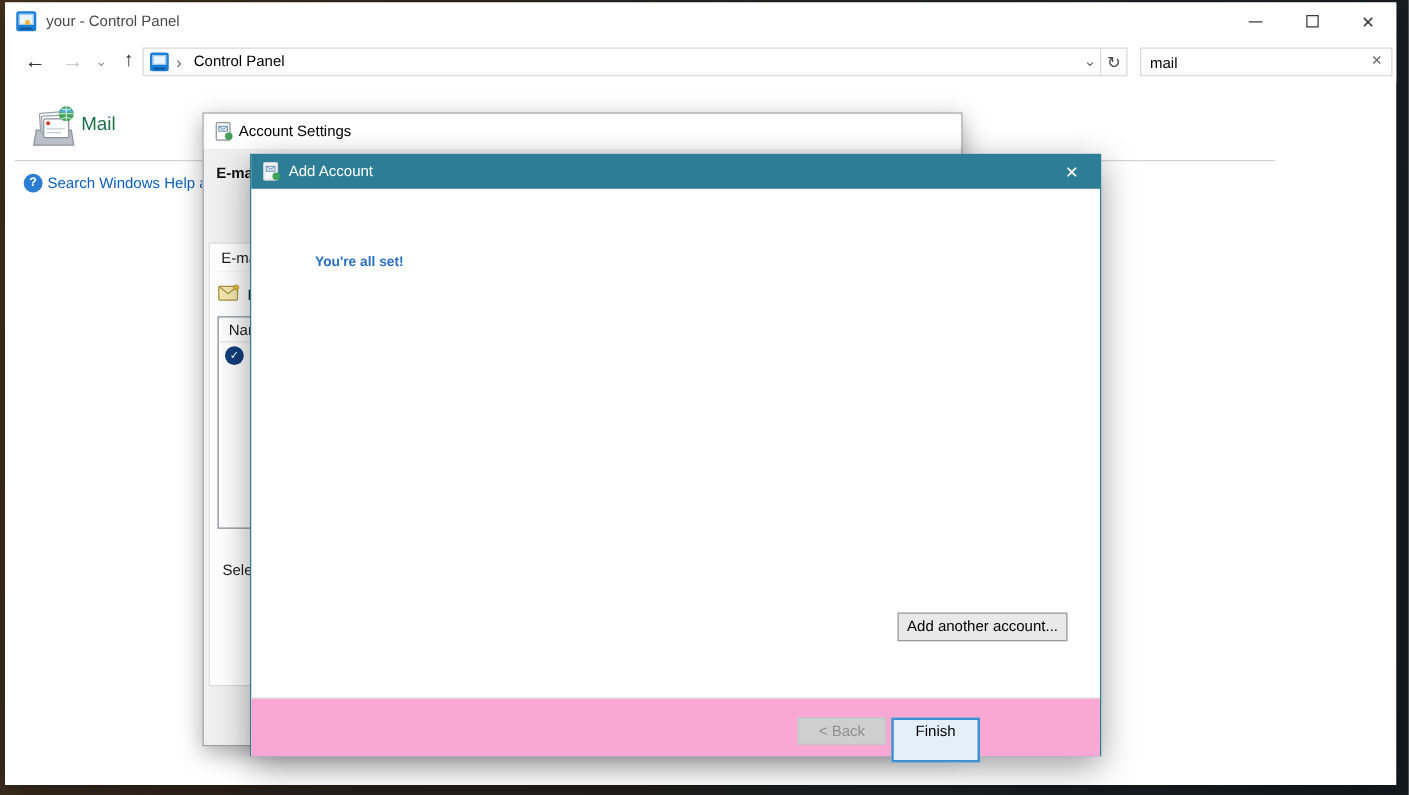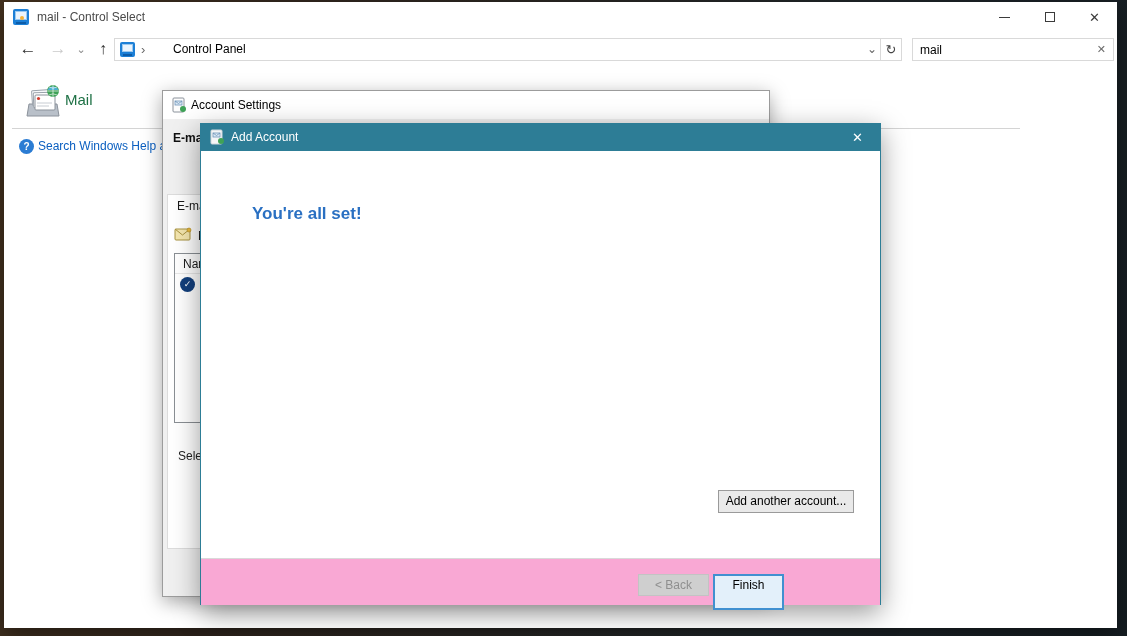--- a/index.html
+++ b/index.html
@@ -30,21 +30,21 @@
   .nav-glyph { position:absolute; top:0; height:34px; display:flex; align-items:center; justify-content:center; }
   .back { left:10px; width:28px; font-size:17px; color:#333; }
   .fwd { left:40px; width:28px; font-size:17px; color:#c9c9c9; }
   .navchev { left:68px; width:18px; font-size:11px; color:#8a8a8a; }
   .upbtn { left:86px; width:26px; font-size:16px; color:#333; }
   .addressbar { position:absolute; left:110px; top:6px; width:788px; height:23px; border:1px solid #d9d9d9; background:#fff; }
   .addr-icon { position:absolute; left:5px; top:3px; width:15px; height:15px; background:#1c7fd6; border-radius:2px; }
   .addr-icon .screen { position:absolute; left:2px; top:2px; width:11px; height:8px; background:#eaf4fd; border:1px solid #9cc9ef; }
   .addr-icon .bar { position:absolute; left:3px; top:12px; width:9px; height:2px; background:#0d5ca8; }
   .addr-chev { position:absolute; left:26px; top:0; line-height:21px; color:#666; font-size:13px; }
-  .crumb { position:absolute; left:40px; top:0; line-height:21px; color:#000;margin-left:18px; }
+  .crumb { position:absolute; left:40px; top:0; line-height:21px; color:#000; }
   .addr-dd { position:absolute; right:24px; top:0; line-height:21px; color:#666; font-size:12px; }
   .refresh-seg { position:absolute; right:0; top:0; width:21px; height:21px; border-left:1px solid #d9d9d9; color:#444; font-size:13px; text-align:center; line-height:21px; }
   .searchbox { position:absolute; left:908px; top:6px; width:202px; height:23px; border:1px solid #d9d9d9; background:#fff; }
   .searchbox input { position:absolute; left:7px; top:1px; width:165px; height:19px; border:none; outline:none; font:12px "Liberation Sans",sans-serif; color:#000; }
   .search-clear { position:absolute; right:7px; top:0; line-height:21px; color:#6b6b6b; font-size:11px; }
 
   
   .mail-title { position:absolute; left:61px; top:89px; font-size:15px; color:#1e7145; }
   .mail-ico { position:absolute; left:21px; top:82px; }
   .divider { position:absolute; left:8px; top:126px; width:1008px; height:1px; background:#d4d4d4; }
@@ -68,21 +68,21 @@
   .acct-row .chk { position:absolute; left:5px; top:1px; width:15px; height:15px; border-radius:50%; background:#123f7c; color:#fff; font-size:9px; text-align:center; line-height:15px; }
   .acct-row .lbl { position:absolute; left:26px; top:2px; white-space:nowrap; }
   .acct-hint { position:absolute; left:10px; top:232px; white-space:nowrap; color:#222; }
   .close-btn { position:absolute; left:527px; top:476px; width:73px; height:21px; background:#e1e1e1; border:1px solid #adadad; text-align:center; line-height:19px; color:#000; }
 
   
   .dialog { left:200px; top:83px; width:681px; height:482px; background:#fff; border:1px solid #2d7d96; z-index:3; box-shadow:0 8px 26px rgba(0,0,0,.4);margin-top:40px; }
   .dlg-titlebar { position:absolute; left:0; top:0; width:100%; height:27px; background:#2d7d96; }
   .dlg-title { position:absolute; left:30px; top:0; line-height:27px; color:#fff; }
   .dlg-close { position:absolute; right:0; top:0; width:45px; height:27px; color:#fff; font-size:13px; text-align:center; line-height:27px; }
-  .dlg-headline { position:absolute; left:51px; top:80px; font-weight:bold; color:#2a70c2; font-size:17px; }
+  .dlg-headline { position:absolute; left:51px; top:80px; font-weight:bold; color:#2a70c2; font-size:11px; }
   .dlg-message { position:absolute; left:51px; top:117px; color:#404040; }
   .add-another-btn { position:absolute; left:517px; top:366px; width:136px; height:23px; background:#e9e9e9; border:1px solid #9a9a9a; text-align:center; line-height:21px; color:#000; }
   .dlg-sep { position:absolute; left:0; top:434px; width:100%; height:1px; background:#d9d9d9; }
   .dlg-footer { position:absolute; left:0; top:435px; width:100%; height:46px; background:#f9a8d4; }
   .back-btn { position:absolute; left:437px; top:15px; width:71px; height:22px; background:#cfcfcf; border:1px solid #c3c3c3; color:#8f8f8f; text-align:center; line-height:20px; }
   .finish-btn { position:absolute; left:512px; top:15px; width:71px; height:36px; background:#e3f0fa; border:2px solid #4090d0; color:#000; text-align:center; line-height:18px; }
 
   .clickable { cursor:default; }
 </style>
 </head>
@@ -90,21 +90,21 @@
 
 <div class="abs app-window">
 
   <div class="titlebar">
     <div class="cp-icon">
       <div class="screen">
           <div class="pic"></div>
         </div>
       <div class="bar"></div>
     </div>
-    <span class="title-text">mail - Control Select</span>
+    <span class="title-text">your - Control Panel</span>
     <div class="caption-buttons">
       <div class="cap-btn clickable">
           <span class="min-glyph"></span>
         </div>
       <div class="cap-btn clickable">
           <span class="max-glyph"></span>
         </div>
       <div class="cap-btn clickable">
           <span>✕</span>
         </div>

